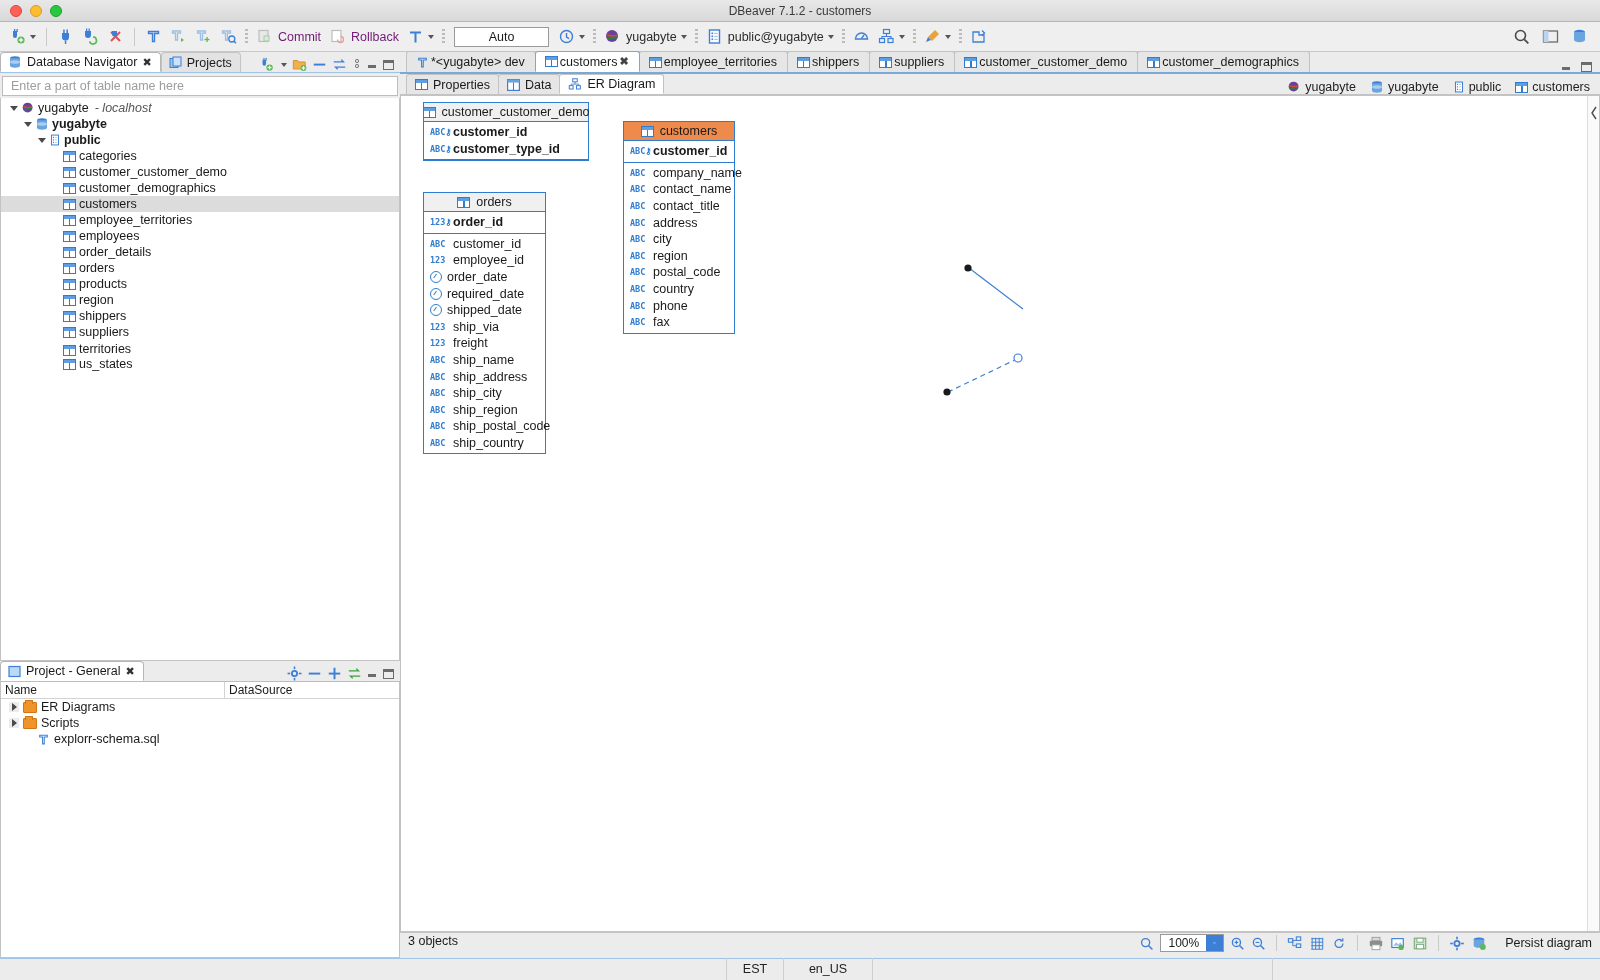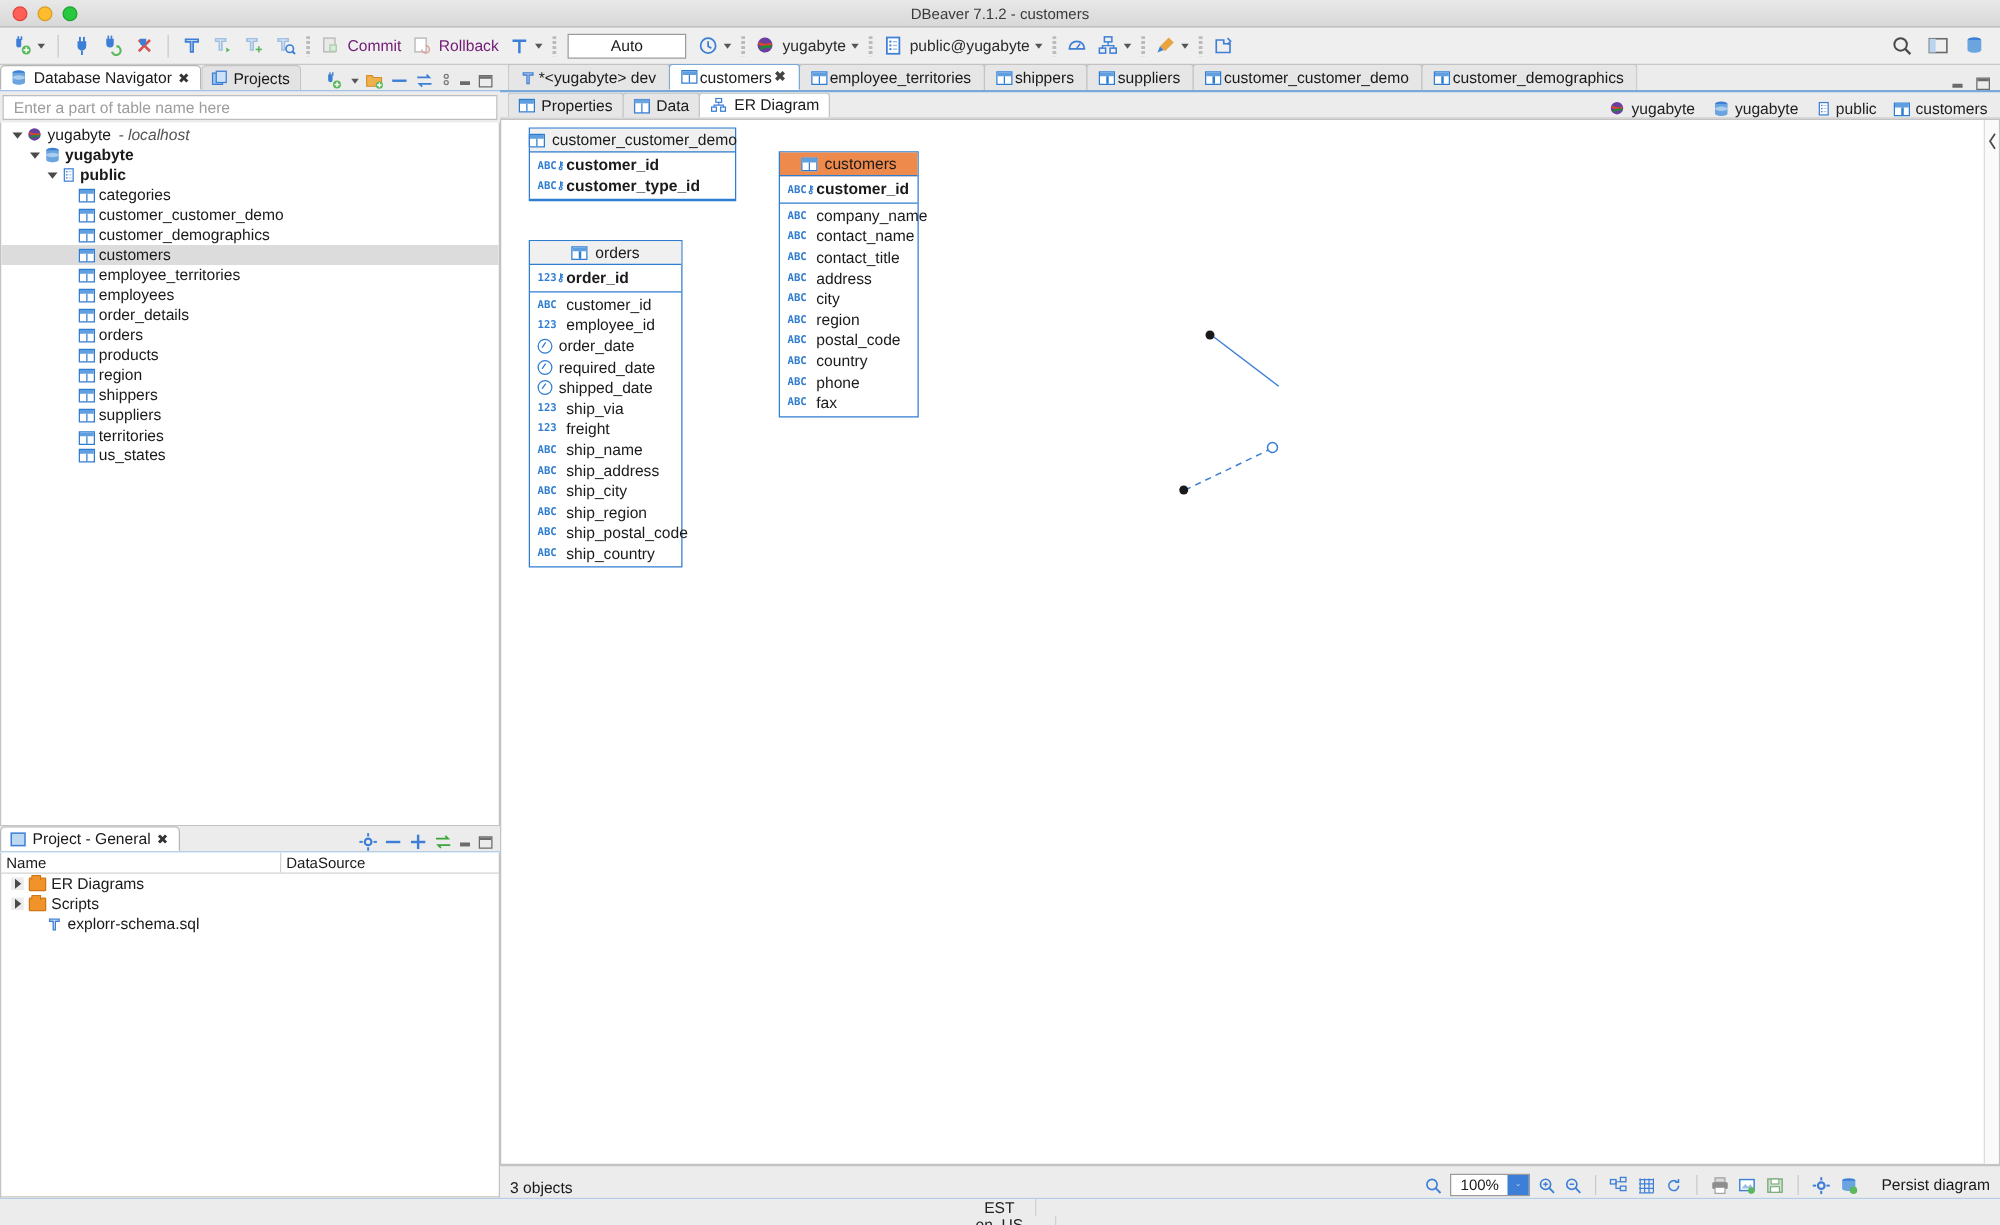--- a/index.html
+++ b/index.html
@@ -152,33 +152,33 @@
   .er-cols{ padding:2px 0; }
   .er-row{ height:16.6px;display:flex;align-items:center;gap:5px;padding-left:6px;font-size:12.5px;white-space:nowrap;}
   .er-row.k{ font-weight:bold; }
   .ti{ font-size:8.5px;font-weight:bold;color:#2f7dd1;font-family:"DejaVu Sans Mono",monospace;flex:0 0 auto;width:18px;}
   .clk{ width:12px;height:12px;border:1.4px solid #2f7dd1;border-radius:50%;position:relative;flex:0 0 auto;}
   .clk::after{content:"";position:absolute;left:4.6px;top:2px;width:1.2px;height:4.5px;background:#2f7dd1;transform:rotate(35deg);transform-origin:top;}
 
   
   .diagbar{
     height:26px;background:#ececec;border-top:1px solid #c3c3c3;
-    display:flex;align-items:flex-end;padding:1px 8px;font-size:12.5px;
+    display:flex;align-items:flex-start;padding:1px 8px;font-size:12.5px;
   }
   .diagbar .right-group{ margin-left:auto;display:flex;align-items:center;gap:6px;}
   .zoombox{ height:18px;display:flex;align-items:stretch;border:1px solid #9a9a9a;background:#fff;}
   .zoombox span{ padding:0 7px;display:flex;align-items:center;font-size:12px;}
   .zoombox .dd{ width:17px;background:#3d7fd6;display:flex;align-items:center;justify-content:center;}
   .persist{ display:flex;align-items:center;gap:18px; }
   .grp-sep{ width:1px;height:16px;background:#c9c9c9;margin:0 4px;}
 
   
   .statusbar{
-    height:22px;background:#ececec;border-top:1px solid #9fc4e8;display:flex;align-items:center;
-    font-size:12.5px;color:#222;flex-direction:column;
+    height:22px;background:#ececec;border-top:1px solid #9fc4e8;display:flex;align-items:flex-end;
+    font-size:12.5px;color:#222;
   }
   .sb-cell{ height:22px;display:flex;align-items:center;justify-content:center;border-right:1px solid #cfcfcf;}
 
   .min-ico,.max-ico{width:11px;height:10px;position:relative;display:inline-block;}
   .min-ico::after{content:"";position:absolute;left:1px;bottom:2px;width:8px;height:2px;border:1px solid #6b6b6b;border-top:none;border-left:none;border-right:none;background:#6b6b6b;}
   .max-ico{border:1px solid #6b6b6b;}
   .max-ico::after{content:"";position:absolute;left:0;top:0;right:0;height:2px;background:#6b6b6b;}
 </style>
 </head>
 <body>

